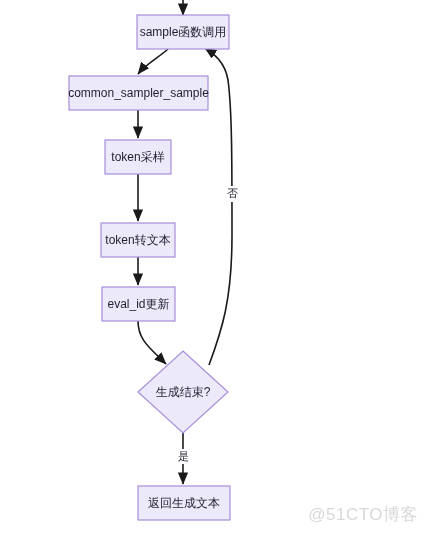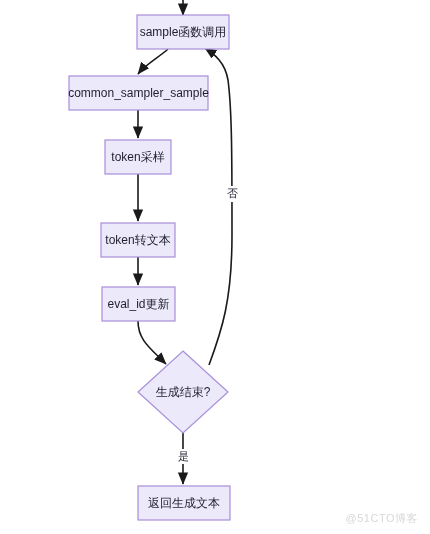--- a/index.html
+++ b/index.html
@@ -47,21 +47,21 @@
     dominant-baseline: middle;
   }
   .edge-label-bg {
     fill: #ffffff;
   }
   .watermark-text {
     position: absolute;
     right: 12px;
     bottom: 8px;
     font-family: "Liberation Sans", "DejaVu Sans", sans-serif;
-    font-size: 11px;
+    font-size: 17px;
     color: #d8d8d8;
     letter-spacing: 0.5px;
     user-select: none;
   }
 </style>
 </head>
 <body>
 
 <svg id="flowchart-canvas" viewBox="0 0 430 534" xmlns="http://www.w3.org/2000/svg">
 

